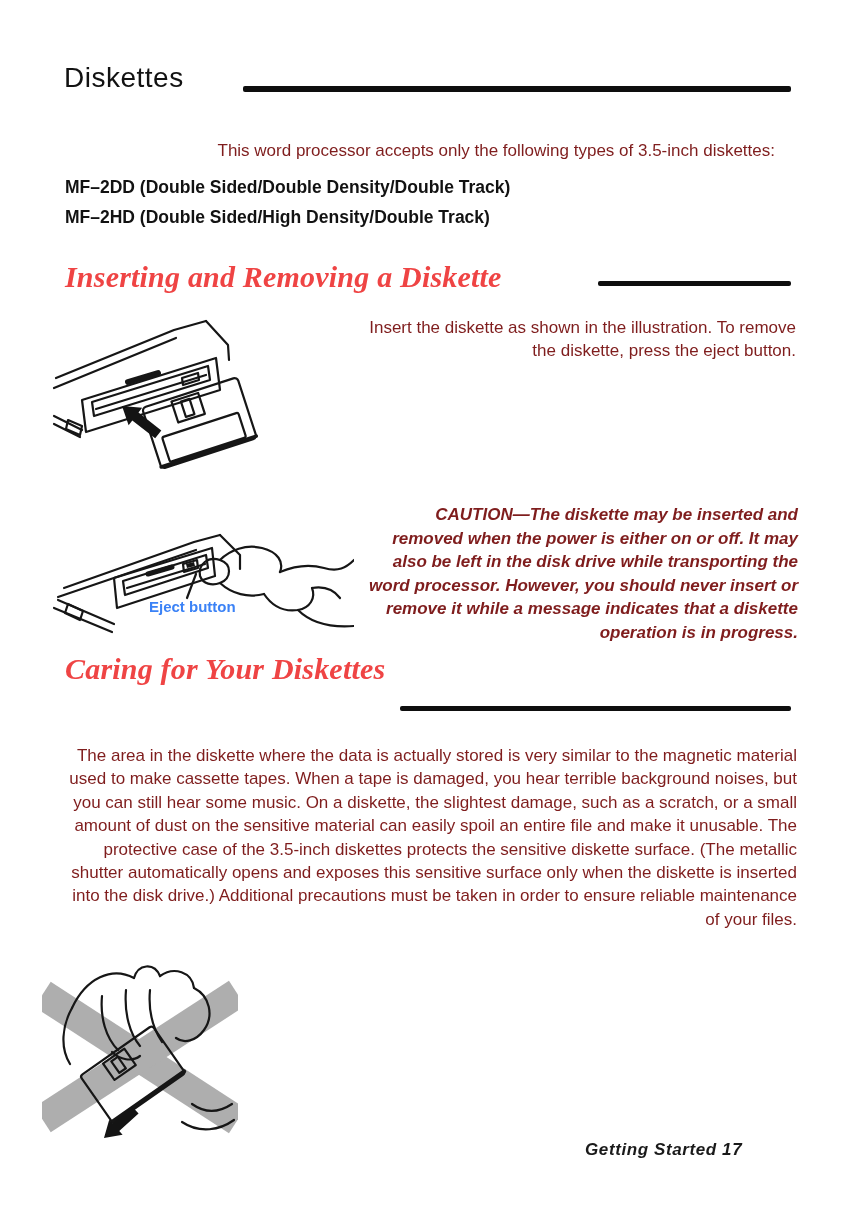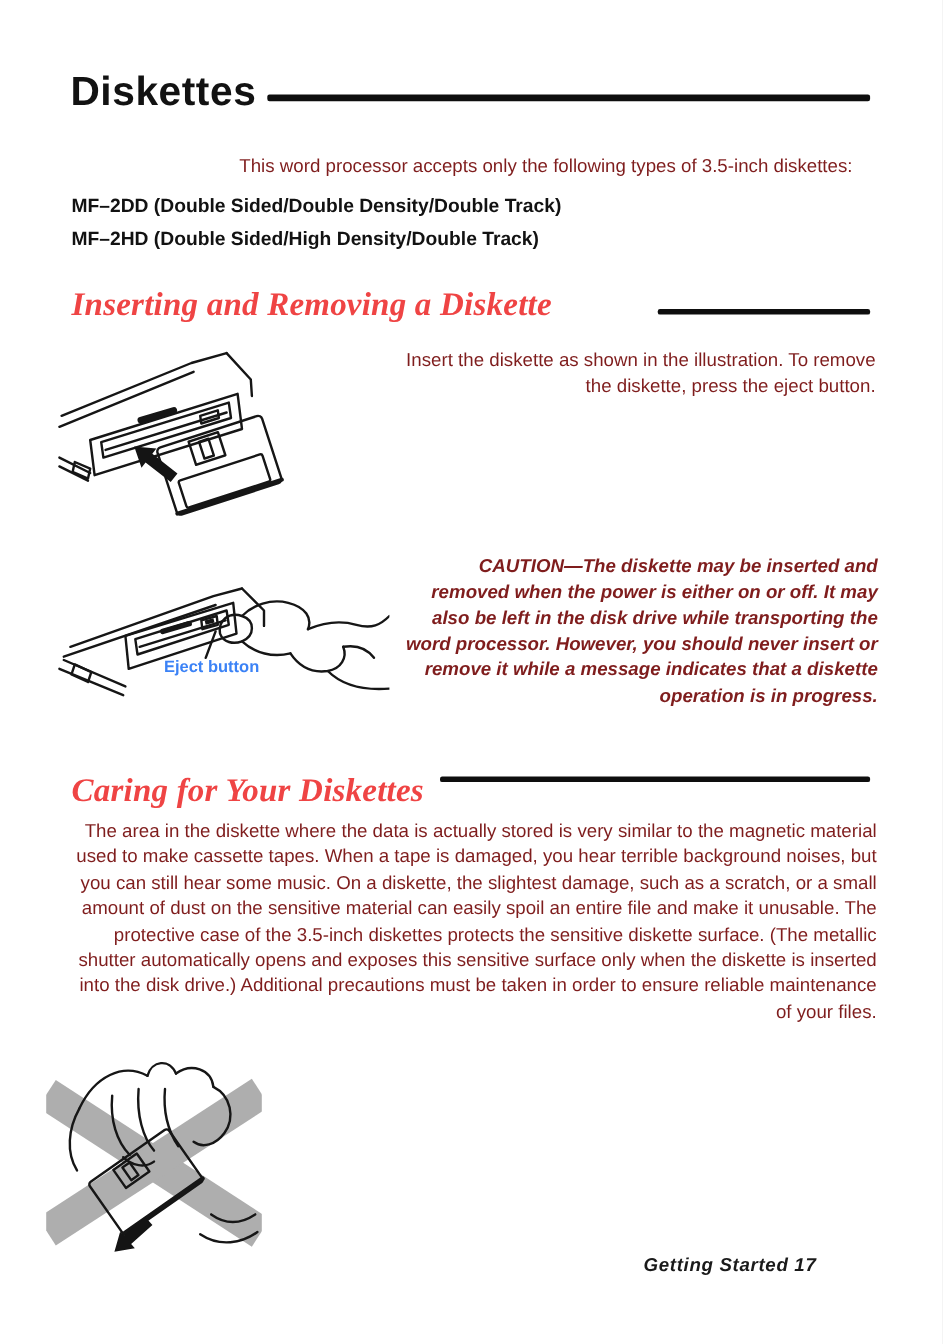--- a/index.html
+++ b/index.html
@@ -4,33 +4,33 @@
 <style>
   html,body { margin:0; padding:0; background:#e8e8e8; }
   .page {
     position:relative; width:857px; height:1222px; margin:0 auto;
     background:#ffffff; color:#121212; overflow:hidden;
     font-family:"Liberation Sans", sans-serif;
   }
   .abs { position:absolute; margin:0; }
 
   .h1 {
-    left:64px; top:62px; font-size:37px; font-weight:bold; letter-spacing:0.5px;
+    left:64px; top:62px; font-size:28px; font-weight:normal; letter-spacing:0.5px;
   }
   .rule { position:absolute; background:#0e0e0e; border-radius:2px; }
   .rule-h1 { left:243px; right:66px; top:86px; height:6px; }
   .rule-s1 { left:598px; right:66px; top:281px; height:5px; }
   .rule-s2 { left:400px; right:66px; top:706px; height:5px; }
 
   .h2 {
     left:65px; font-family:"Liberation Serif", serif; font-style:italic;
     font-weight:700; font-size:30px; letter-spacing:0.2px; color:#ef4444;
   }
   .h2-1 { top:260px; }
-  .h2-2 { top:702px; }
+  .h2-2 { top:652px; }
 
   .body-text { font-size:17px; line-height:23px; color:#7f1d1d;text-align:right; }
   .intro { left:65px; top:139px; width:710px; }
   .disk-type { left:65px; width:710px; font-weight:bold; font-size:17.5px; }
   .dt1 { top:177px; }
   .dt2 { top:207px; }
 
   .col { left:360px; width:436px; }
   .col1 { top:316px; }
   .caution {

